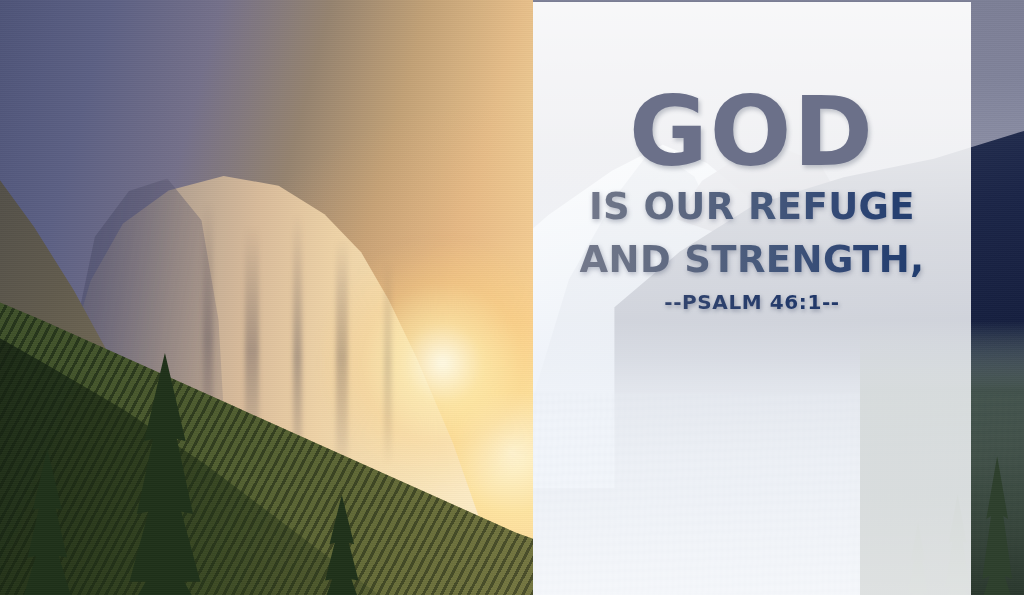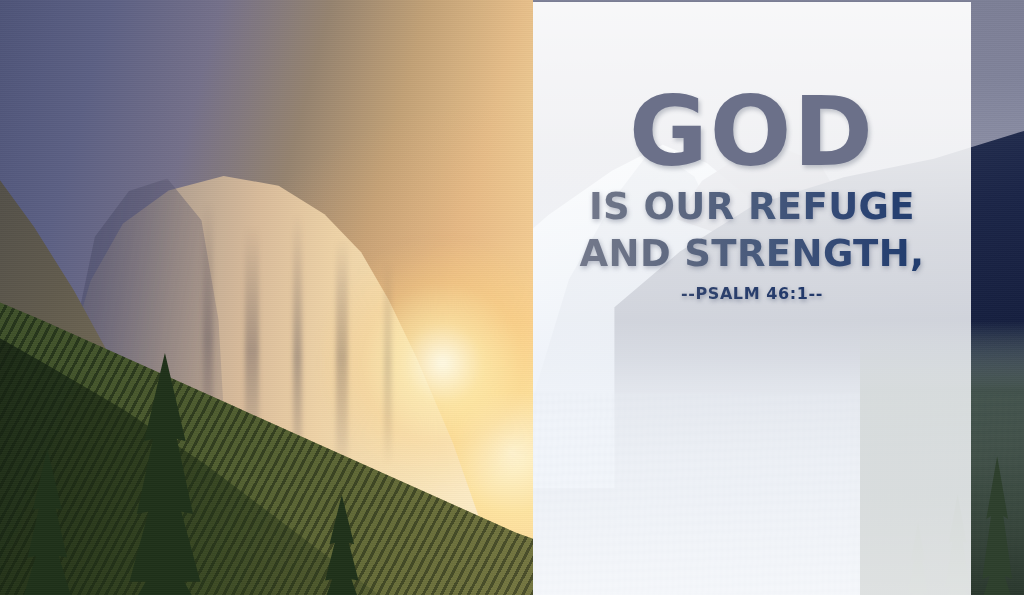--- a/index.html
+++ b/index.html
@@ -241,26 +241,26 @@
     margin: 0;
     background: linear-gradient(90deg,
         #7a7d8f 0%, #6e7588 16%, #5c6780 34%,
         #45587b 54%, #2f4674 74%, #203c6e 90%, #1b3768 100%);
     -webkit-background-clip: text;
     background-clip: text;
     color: transparent;
     -webkit-text-fill-color: transparent;
     filter: drop-shadow(1.5px 2.5px 2.5px rgba(60,70,96,0.35));
   }
-  .verse-line.small-gap { margin-top: 2px; text-decoration: underline; }
+  .verse-line.small-gap { margin-top: 8px; text-decoration: underline; }
 
   .attribution {
     font-family: "DejaVu Sans", sans-serif;
     font-weight: bold;
-    font-size: 16px;
+    font-size: 20px;
     letter-spacing: 0.6px;
     margin: 8px 0 0 0;
     background: linear-gradient(90deg,
         #4d5874 0%, #33456e 30%, #22396a 60%, #1d3465 100%);
     -webkit-background-clip: text;
     background-clip: text;
     color: transparent;
     -webkit-text-fill-color: transparent;
     filter: drop-shadow(1.5px 2px 2px rgba(55,66,94,0.40));
   }

